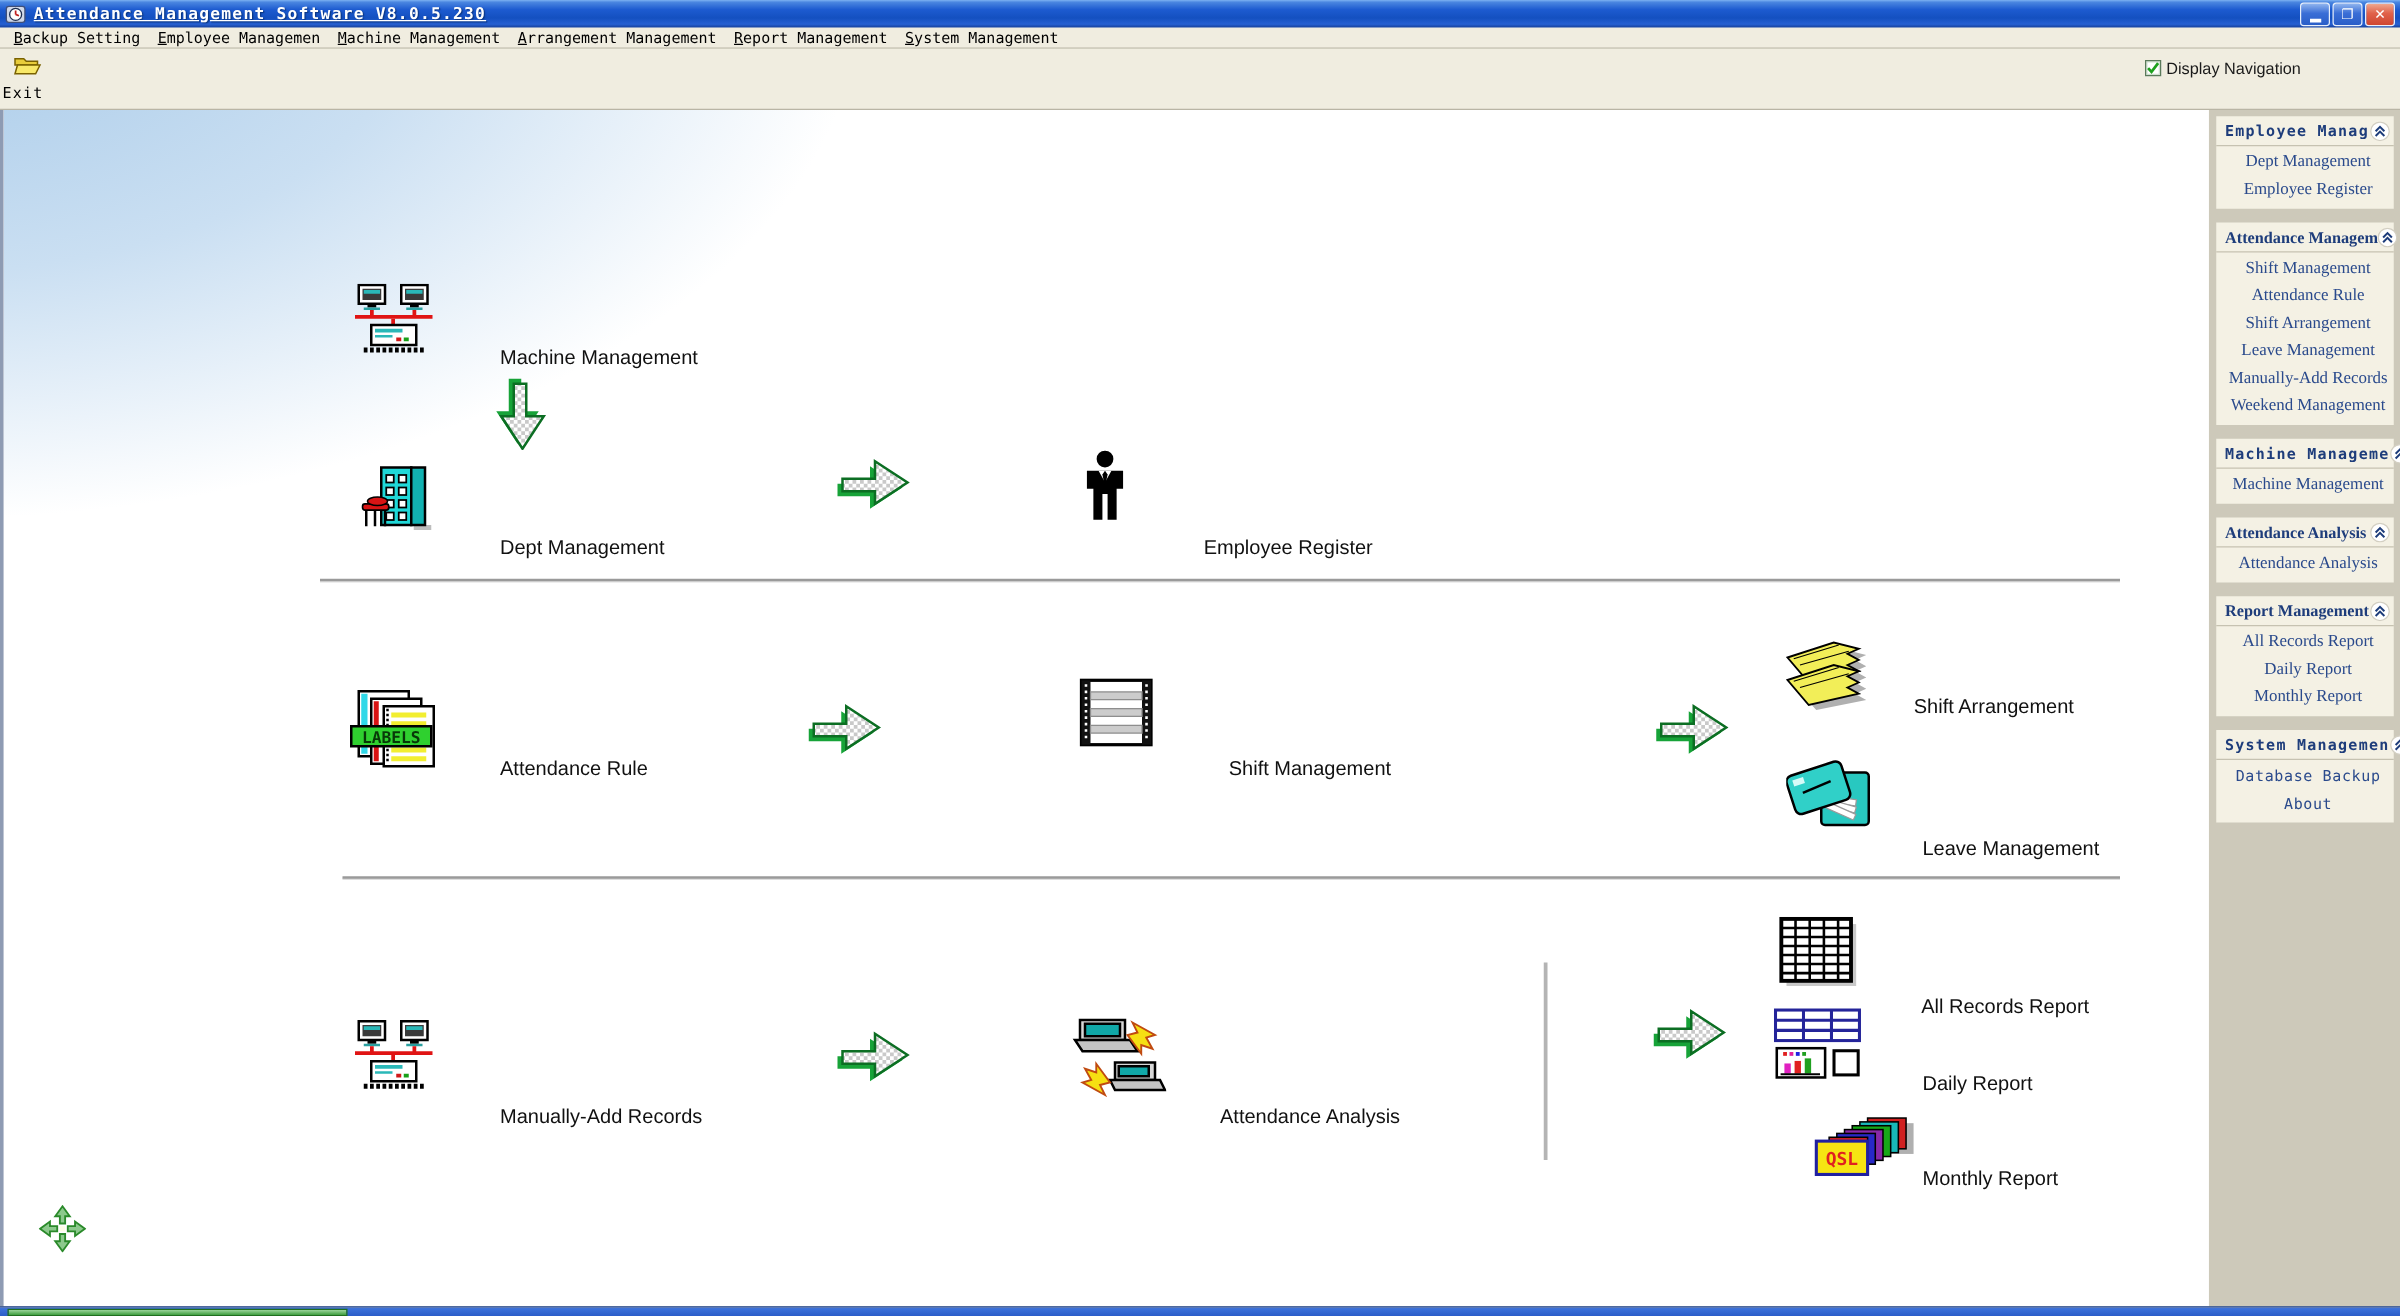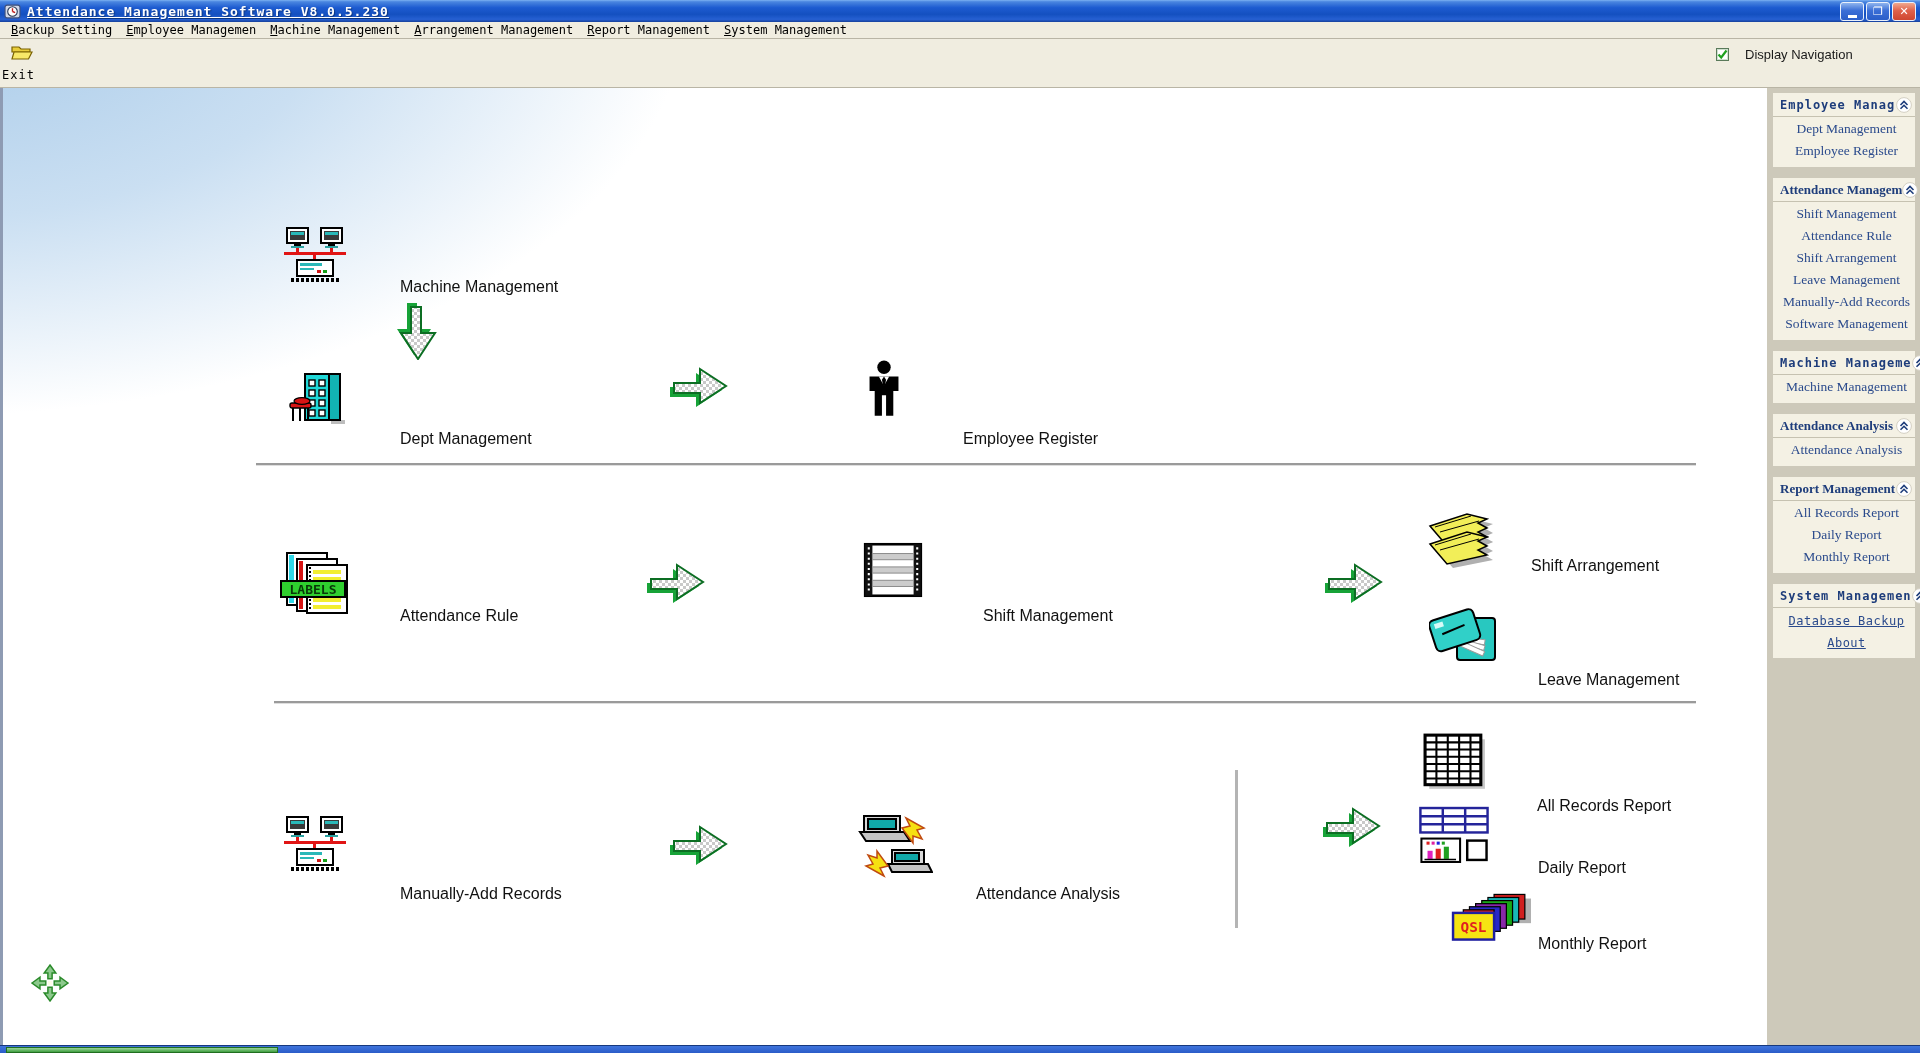--- a/index.html
+++ b/index.html
@@ -34,21 +34,21 @@
     font:12px "DejaVu Sans Mono", monospace; color:#000;
   }
   .menu-item{ padding:0 7px; white-space:nowrap; }
   .menu-item::first-letter{ text-decoration:underline; }
 
   
   .toolbar{ height:49px; background:#f0ede0; border-bottom:1px solid #b9b5a5; position:relative; }
   .exit-btn{ position:absolute; left:2px; top:4px; width:46px; text-align:left; }
   .exit-btn svg{ display:block; margin:0 0 4px 8px; }
   .exit-label{ font:12px "DejaVu Sans Mono", monospace; color:#000; letter-spacing:1px;margin-top:26px; }
-  .display-nav{ position:absolute; left:1716px; top:8px; display:flex; align-items:center; gap:16px; }
+  .display-nav{ position:absolute; left:1716px; top:8px; display:flex; align-items:center; gap:4px; }
   .checkbox{
     width:13px; height:13px; background:#fff; border:1px solid #5a7a5a; box-shadow:inset 0 0 0 1px #cfe0cf;
     display:flex; align-items:center; justify-content:center;
   }
   .display-nav-label{ font:13px "Liberation Sans", sans-serif; color:#1a1a1a; }
 
   
   .content{ position:absolute; top:88px; left:0; right:0; bottom:8px; display:flex; border-left:3px solid #8e9bb3; }
   #canvas{ flex:1; position:relative; background:#fff; overflow:hidden; }
   #canvas::before{
@@ -64,21 +64,21 @@
   #sidebar{ width:153px; background:#cdc9ba; padding:5px 5px 0 6px; overflow:hidden; }
   .panel{ background:#f4f1e4; margin-bottom:11px; padding:1px 0 6px;text-align:center; }
   .panel-header{
     display:flex; align-items:center; justify-content:space-between;
     padding:3px 3px 3px 7px; border-bottom:1px solid #c6c2b1;
     color:#1e3d7b; font:bold 13px "Liberation Serif", serif; white-space:nowrap;
   }
   .panel-header.mono{ font:bold 12px "DejaVu Sans Mono", monospace; letter-spacing:1px; }
   .panel-header svg{ flex:0 0 auto; }
   .panel-item{ padding:4px 2px 2px 7px; color:#2a4a8c; font:13.5px "Liberation Serif", serif; white-space:nowrap; }
-  .panel-item.mono{ font:12px "DejaVu Sans Mono", monospace; letter-spacing:0.5px; padding-top:6px;text-decoration:underline; }
+  .panel-item.mono{ font:12px "DejaVu Sans Mono", monospace; letter-spacing:0.5px; padding-top:6px; }
 
   
   .bottombar{ position:absolute; left:0; right:0; bottom:0; height:8px;
     background:linear-gradient(#3f74dc,#2a5cc8); border-top:1px solid #16387e; }
   .green-seg{ position:absolute; left:6px; top:1px; width:272px; height:6px;
     background:linear-gradient(#9ad49a,#3f9e3f); border:1px solid #1f6e1f; }
 </style>
 </head>
 <body>
 
@@ -419,21 +419,21 @@
         <svg width="16" height="16" viewBox="0 0 16 16">
             <circle cx="8" cy="8" r="7.4" fill="#fff" stroke="#d3cfc2"></circle>
             <path d="M4.5 8 L8 4.5 L11.5 8 M4.5 11.8 L8 8.3 L11.5 11.8" stroke="#1e3d7b" stroke-width="1.6" fill="none"></path>
           </svg>
       </div>
       <div class="panel-item">Shift Management</div>
       <div class="panel-item">Attendance Rule</div>
       <div class="panel-item">Shift Arrangement</div>
       <div class="panel-item">Leave Management</div>
       <div class="panel-item">Manually-Add Records</div>
-      <div class="panel-item">Software Management</div>
+      <div class="panel-item">Weekend Management</div>
     </div>
 
     <div class="panel">
       <div class="panel-header mono">
         <span>Machine Manageme</span>
         <svg width="16" height="16" viewBox="0 0 16 16">
             <circle cx="8" cy="8" r="7.4" fill="#fff" stroke="#d3cfc2"></circle>
             <path d="M4.5 8 L8 4.5 L11.5 8 M4.5 11.8 L8 8.3 L11.5 11.8" stroke="#1e3d7b" stroke-width="1.6" fill="none"></path>
           </svg>
       </div>

